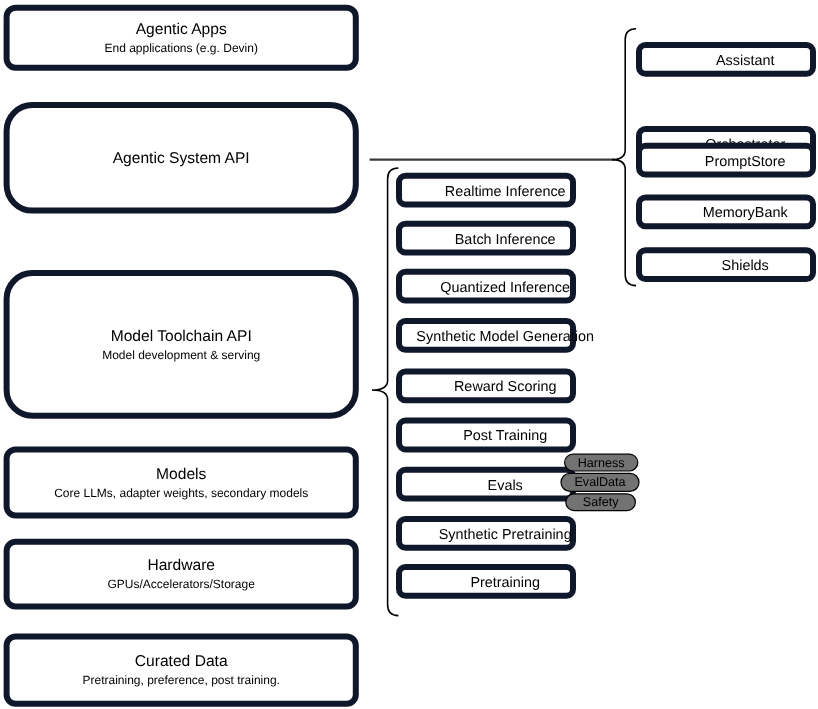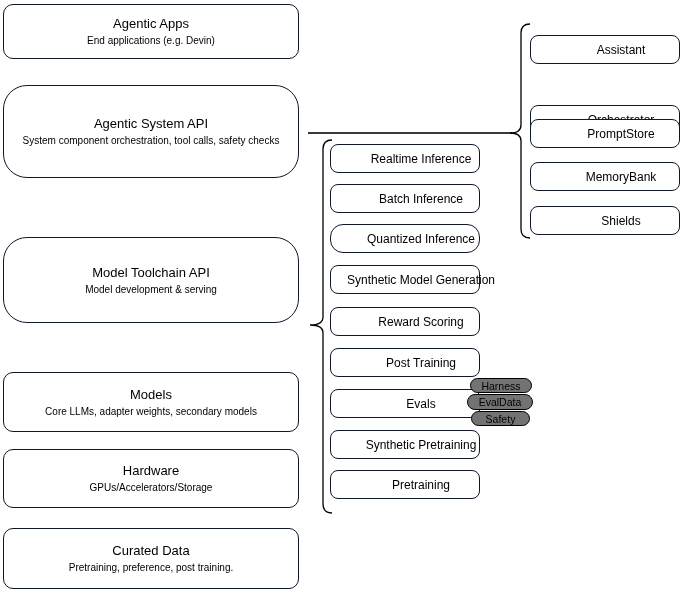--- a/index.html
+++ b/index.html
@@ -14,21 +14,21 @@
   }
   svg.overlay {
     position: absolute;
     left: 0; top: 0;
     z-index: 1;
   }
   .node {
     position: absolute;
     box-sizing: border-box;
     background: #ffffff;
-    border: 1px solid #0f172a;
+    border: 5px solid #0f172a;
     z-index: 2;
   }
   .lbox {
     left: 3px;
     width: 296px;
     border-radius: 10px;
     display: flex;
     flex-direction: column;
     align-items: center;
     justify-content: center;
@@ -74,42 +74,41 @@
     <path d="M 332 140 Q 323 140 323 149 L 323 317 Q 323 325 310 325 Q 323 325 323 333 L 323 504 Q 323 513 332 513" fill="none" stroke="#000000" stroke-width="1.3"></path>
     <path d="M 530 24 Q 521 24 521 33 L 521 125 Q 521 133 510 133 Q 521 133 521 141 L 521 229 Q 521 238 530 238" fill="none" stroke="#000000" stroke-width="1.3"></path>
   </svg>
 
   <div class="node lbox" style="top:4px;height:55px;">
     <div class="ltitle">Agentic Apps</div>
     <div class="lsub">End applications (e.g. Devin)</div>
   </div>
   <div class="node lbox big" style="top:85px;height:93px;">
     <div class="ltitle">Agentic System API</div>
-    <div class="lsub">System component orchestration, tool calls, safety checks</div>
   </div>
-  <div class="node lbox big" style="top:225px;height:86px;margin-top:12px;">
+  <div class="node lbox big" style="top:225px;height:124px;">
     <div class="ltitle">Model Toolchain API</div>
     <div class="lsub">Model development &amp; serving</div>
   </div>
   <div class="node lbox" style="top:372px;height:60px;">
     <div class="ltitle">Models</div>
     <div class="lsub">Core LLMs, adapter weights, secondary models</div>
   </div>
   <div class="node lbox" style="top:528px;height:61px;">
     <div class="ltitle">Curated Data</div>
     <div class="lsub">Pretraining, preference, post training.</div>
   </div>
   <div class="node lbox" style="top:449px;height:59px;">
     <div class="ltitle">Hardware</div>
     <div class="lsub">GPUs/Accelerators/Storage</div>
   </div>
 
   <div class="node mbox" style="top:144px;">Realtime Inference</div>
   <div class="node mbox" style="top:184px;">Batch Inference</div>
-  <div class="node mbox" style="top:224px;border-radius:13px;">Quantized Inference</div>
+  <div class="node mbox" style="top:224px;">Quantized Inference</div>
   <div class="node mbox" style="top:265px;">Synthetic Model Generation</div>
   <div class="node mbox" style="top:307px;">Reward Scoring</div>
   <div class="node mbox" style="top:348px;">Post Training</div>
   <div class="node mbox" style="top:389px;">Evals</div>
   <div class="node mbox" style="top:430px;">Synthetic Pretraining</div>
   <div class="node mbox" style="top:470px;">Pretraining</div>
 
   <div class="pill" style="left:470px;top:378px;width:62px;height:15px;">Harness</div>
   <div class="pill" style="left:467px;top:394px;width:66px;height:16px;">EvalData</div>
   <div class="pill" style="left:471px;top:411px;width:59px;height:15px;">Safety</div>

